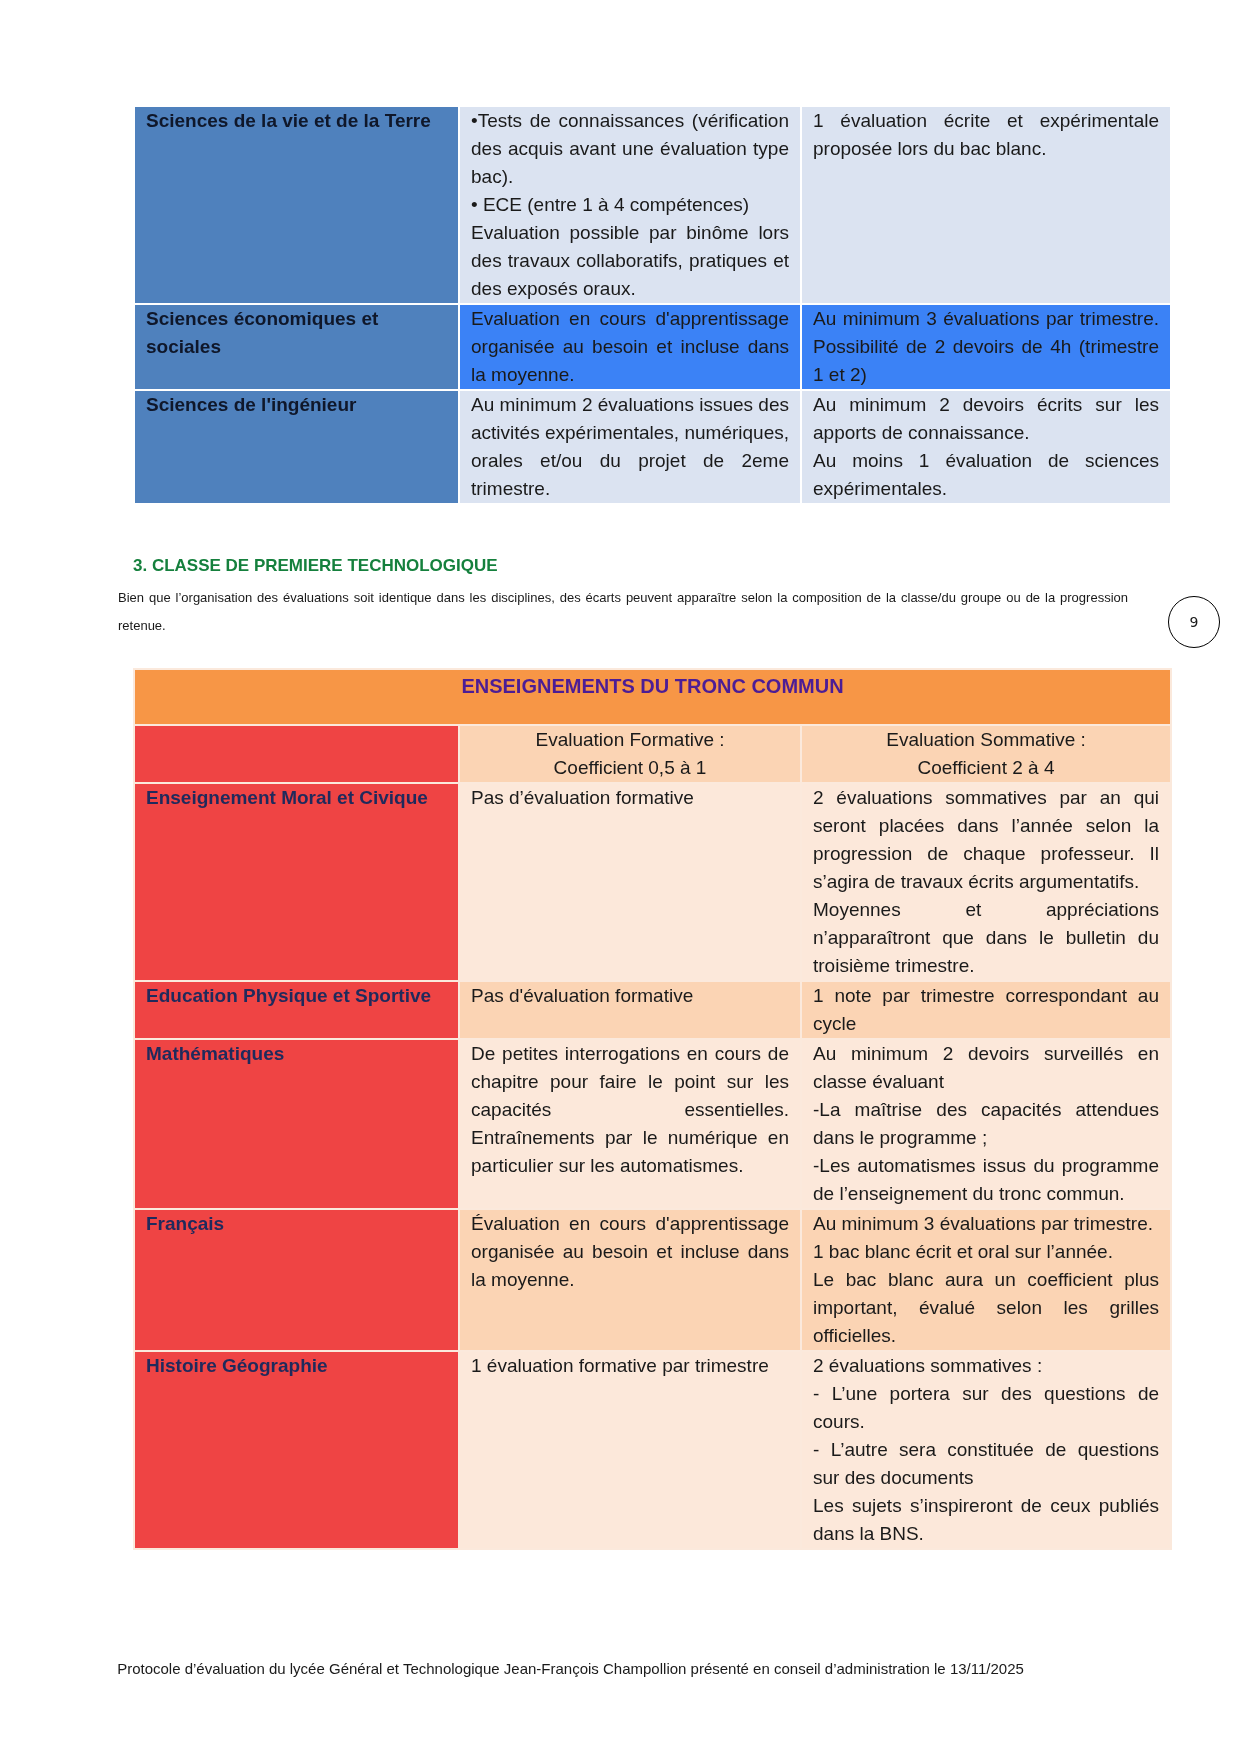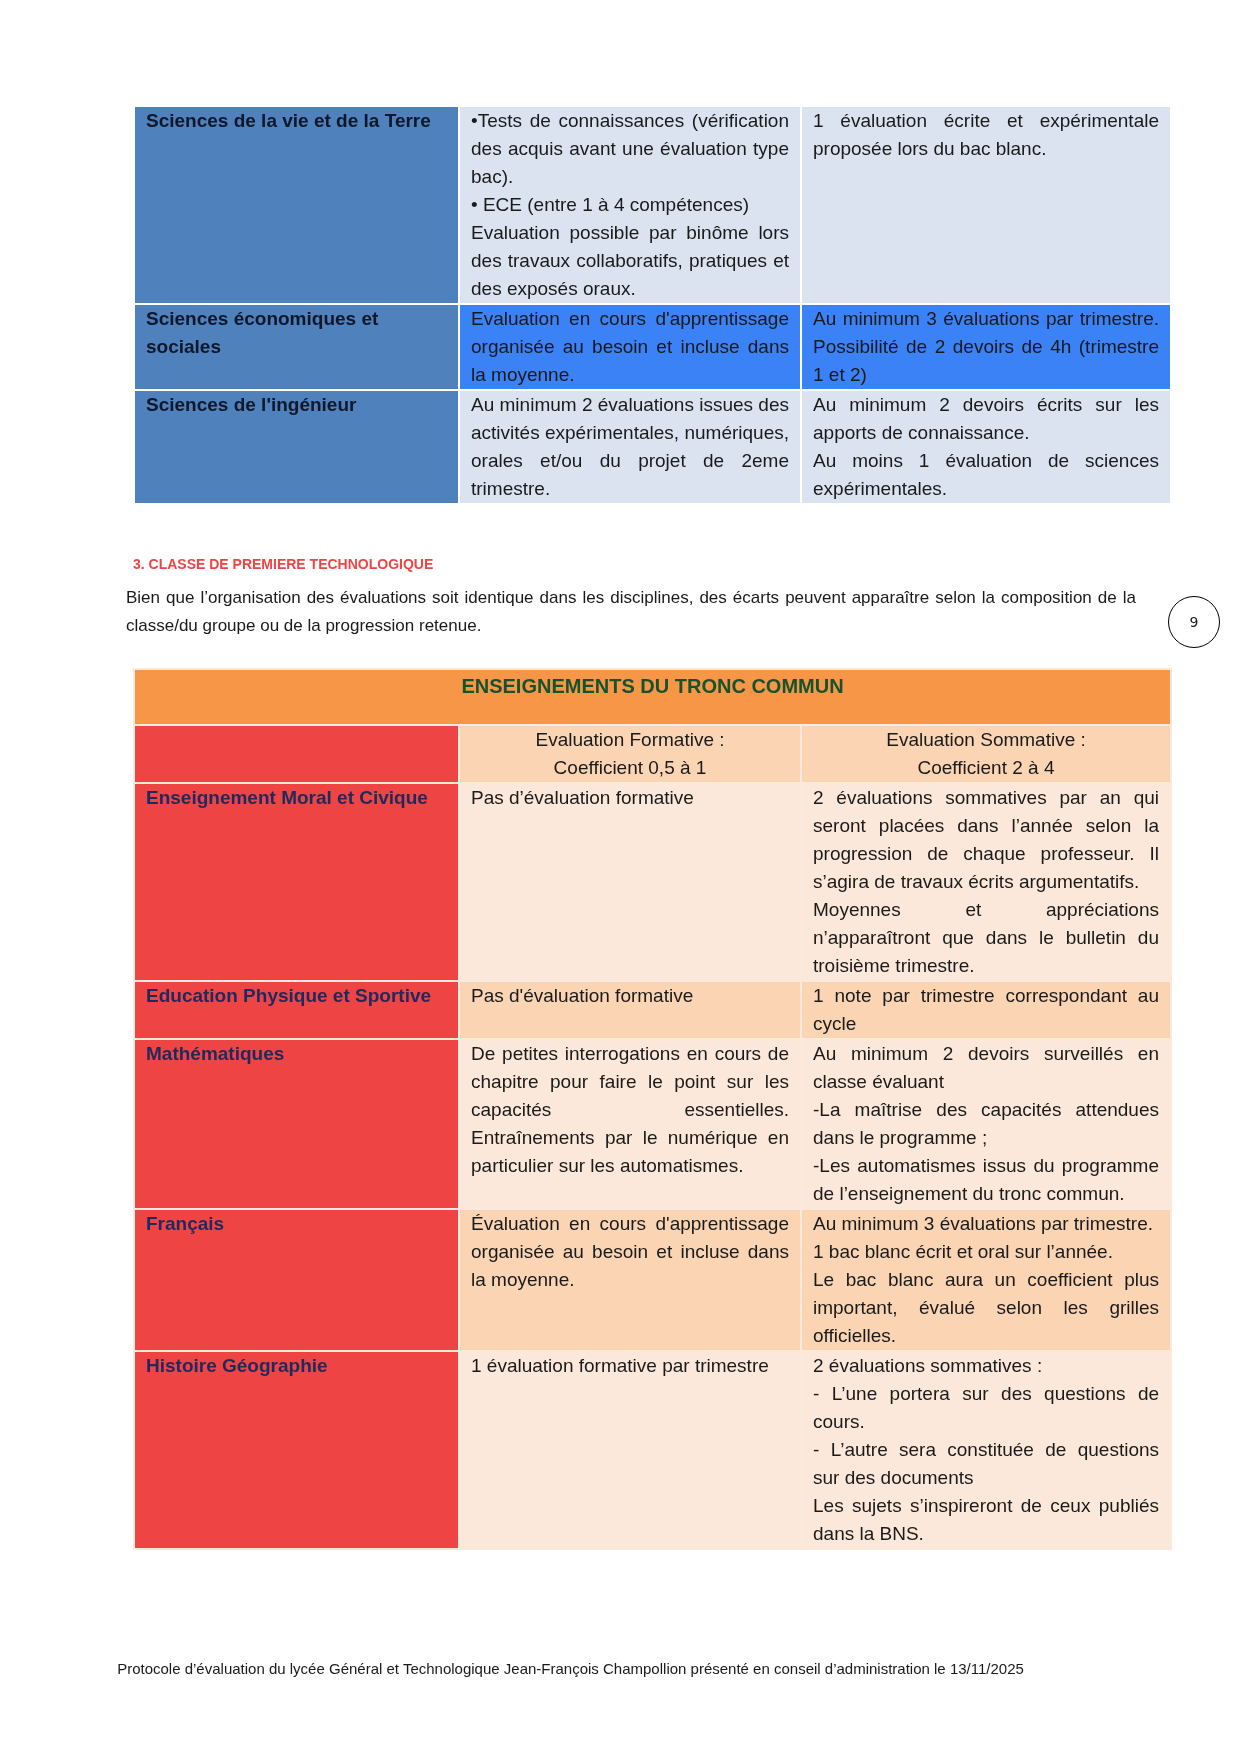--- a/index.html
+++ b/index.html
@@ -7,27 +7,27 @@
          font-family:"Liberation Sans", sans-serif; color:#1a1a1a; }
   .tbl { position:absolute; left:133px; width:1037px; border-collapse:collapse; table-layout:fixed; }
   .tbl td { vertical-align:top; padding:0 11px; font-size:19px; line-height:28px; }
   .tbl td.j { text-align:justify; text-align-last:left; }
   #top-table { top:105px; }
   #top-table td { border:2px solid #ffffff; }
   #top-table td.subj { background:#4f81bd; color:#0f172a; font-weight:bold; }
   #top-table tr.light td.c { background:#dbe3f1; }
   #top-table tr.dark td.c { background:#3b82f6; }
   .line { display:block; }
-  #heading { position:absolute; left:133px; top:556px; font-size:14px; font-weight:bold; color:#ef4444; margin:0; }
-  #intro { position:absolute; left:126px; top:584px; width:1010px; font-size:17px; line-height:28px; margin:0; }
+  #heading { position:absolute; left:133px; top:556px; font-size:17px; font-weight:bold; color:#15803d; margin:0; }
+  #intro { position:absolute; left:118px; top:584px; width:1010px; font-size:13px; line-height:28px; margin:0; }
   #page-num { position:absolute; left:1168px; top:596px; width:50px; height:50px; border:1.5px solid #000; border-radius:50%;
               display:flex; align-items:center; justify-content:center; font-size:14px; font-family:"DejaVu Sans", sans-serif; }
   #orange-table { top:668px; }
   #orange-table td { border:2px solid #fbe9dc; }
-  #orange-table td.title-cell { background:#f79646; color:#14532d; font-weight:bold; text-align:center; height:52px; padding-top:2px; font-size:20px; border-color:#fbe9dc; }
+  #orange-table td.title-cell { background:#f79646; color:#4c1d95; font-weight:bold; text-align:center; height:52px; padding-top:2px; font-size:20px; border-color:#fbe9dc; }
   #orange-table td.subj { background:#ef4444; color:#1f2a5c; font-weight:bold; }
   #orange-table tr.hdr td.c { background:#fbd4b4; text-align:center;margin-left:22px; }
   #orange-table tr.light td.c { background:#fce8da; }
   #orange-table tr.dark td.c { background:#fbd4b4; }
   #footer { position:absolute; left:0; width:1141px; top:1660px; text-align:center; font-size:15px; }
 </style>
 </head>
 <body>
 
 <table class="tbl" id="top-table">

